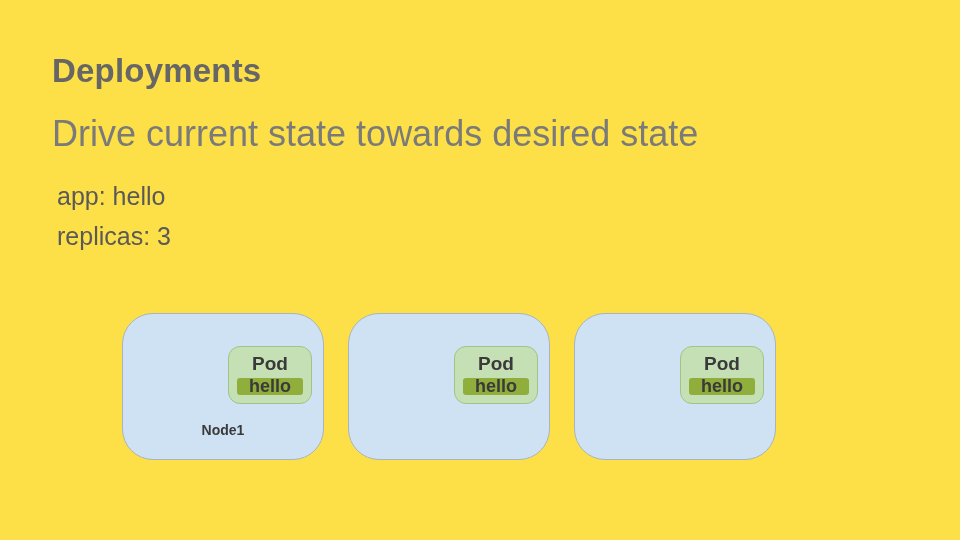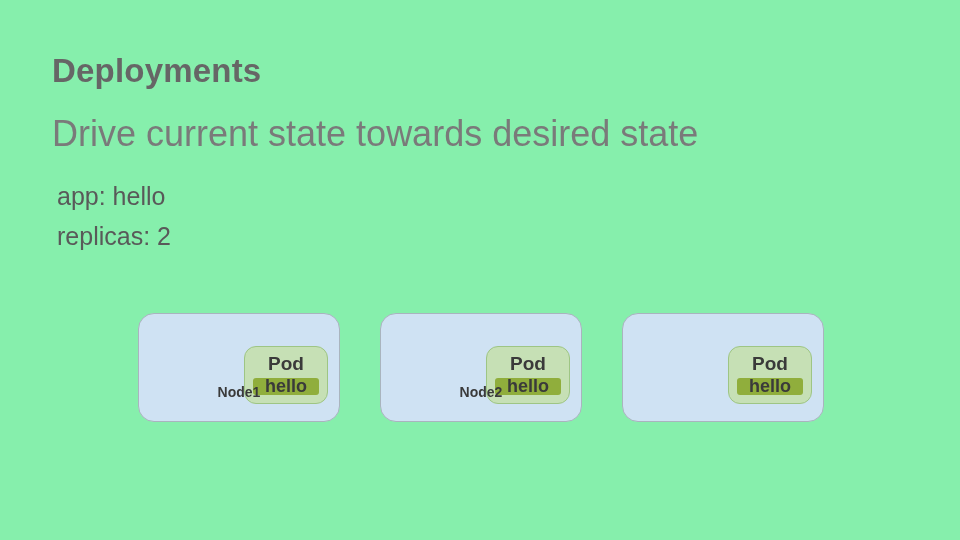--- a/index.html
+++ b/index.html
@@ -8,21 +8,21 @@
     width: 960px;
     height: 540px;
     background: #ffffff;
     font-family: "Liberation Sans", sans-serif;
     overflow: hidden;
   }
   .slide {
     position: relative;
     width: 960px;
     height: 540px;
-    background: #86efac;
+    background: #fde047;
   }
   .title {
     position: absolute;
     left: 52px;
     top: 52px;
     margin: 0;
     font-size: 33px;
     font-weight: 700;
     letter-spacing: 0.2px;
     color: var(--title-text, #666666);
@@ -46,26 +46,25 @@
   .nodes {
     position: absolute;
     left: 122px;
     top: 313px;
     display: flex;
     gap: 24px;
   }
   .node {
     position: relative;
     width: 202px;
-    height: 109px;
+    height: 147px;
     box-sizing: border-box;
     background: var(--node-fill, #cfe2f3);
     border: 1px solid var(--node-border, #a9b4be);
-    border-radius: 16px;
-    margin-left: 16px;
+    border-radius: 31px;
   }
   .pod {
     position: absolute;
     top: 32px;
     right: 11px;
     width: 84px;
     height: 58px;
     box-sizing: border-box;
     background: var(--pod-fill, #c6e0b5);
     border: 1px solid var(--pod-border, #9ec584);
@@ -108,39 +107,38 @@
 <body>
 
 <div class="slide">
 
   <h1 class="title">Deployments</h1>
 
   <div class="subtitle">Drive current state towards desired state</div>
 
   <div class="spec">
     <div class="spec-line">app: hello</div>
-    <div class="spec-line">replicas: 2</div>
+    <div class="spec-line">replicas: 3</div>
   </div>
 
   <div class="nodes">
 
     <div class="node">
       <div class="pod">
         <div class="pod-label">Pod</div>
         <div class="chip">hello</div>
       </div>
       <div class="node-label">Node1</div>
     </div>
 
     <div class="node">
       <div class="pod">
         <div class="pod-label">Pod</div>
         <div class="chip">hello</div>
       </div>
-      <div class="node-label">Node2</div>
     </div>
 
     <div class="node">
       <div class="pod">
         <div class="pod-label">Pod</div>
         <div class="chip">hello</div>
       </div>
     </div>
 
   </div>

